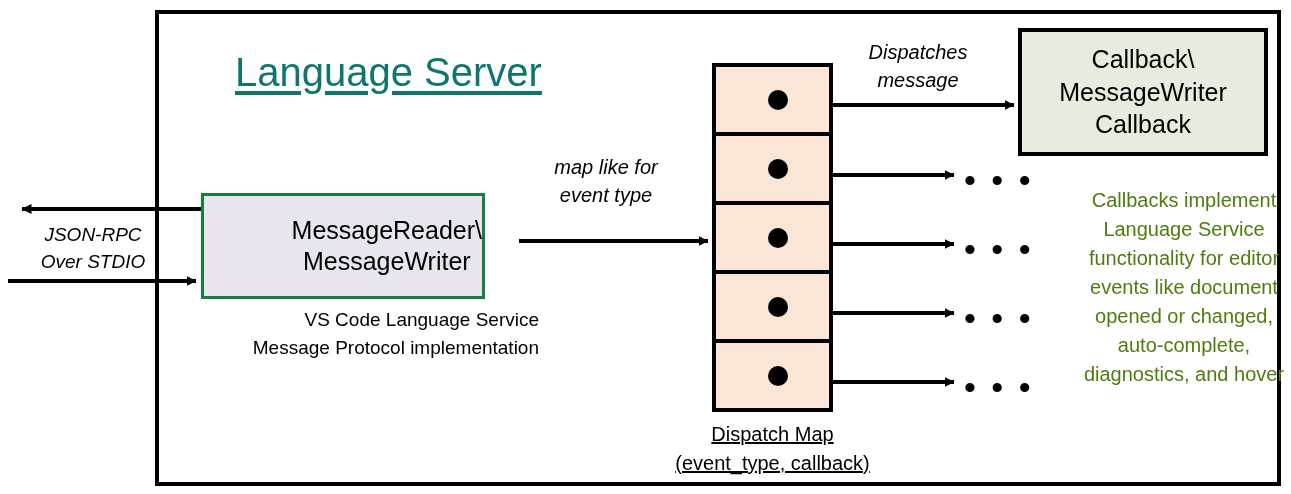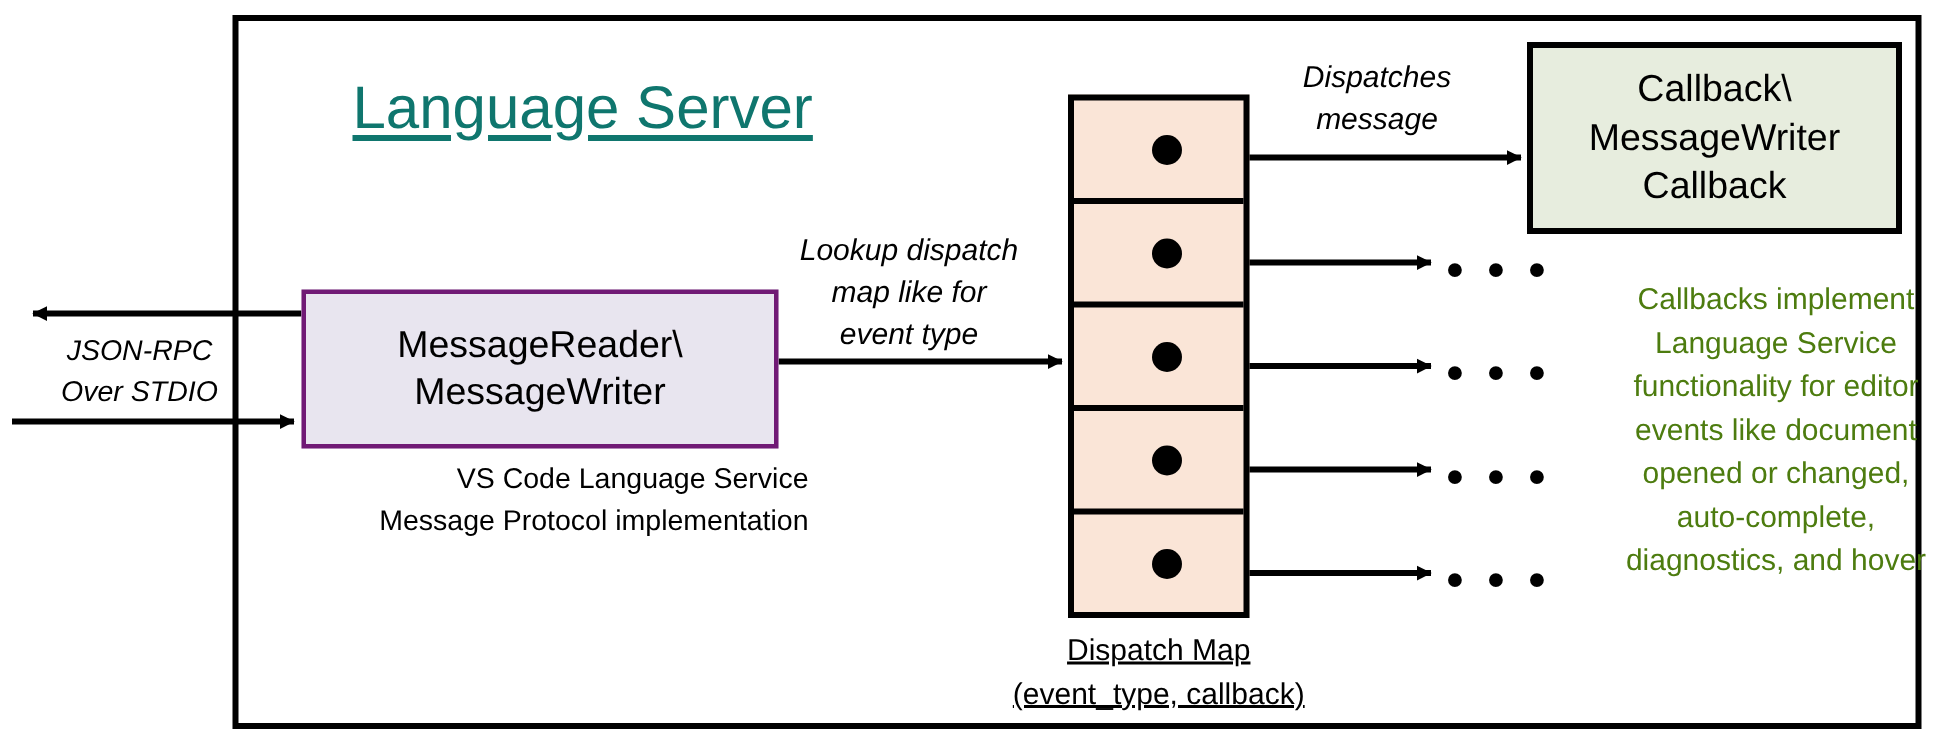--- a/index.html
+++ b/index.html
@@ -39,28 +39,28 @@
     text-decoration: underline;
     text-underline-offset: 5px;
     white-space: nowrap;
     line-height: 1.1;
   }
 
   
   #message-io-box {
     left: 201px;
     top: 193px;
-    width: 318px;
+    width: 284px;
     height: 106px;
     background: #E8E5EF;
-    border: 3px solid #701a75;
+    border: 3px solid #15803d;
     box-sizing: border-box;
     display: flex;
     align-items: center;
-    justify-content: center;
+    justify-content: flex-end;
     text-align: center;
     font-size: 25px;
     line-height: 1.25;
     color: #000;
   }
   #message-io-caption {
     left: 181px;
     top: 306px;
     width: 358px;
     text-align: right;
@@ -221,21 +221,20 @@
       <div>MessageReader\</div>
       <div>MessageWriter</div>
     </div>
   </div>
   <div class="abs" id="message-io-caption">
     <div>VS Code Language Service</div>
     <div>Message Protocol implementation</div>
   </div>
 
   <div class="abs edge-label" id="lookup-label">
-    <div>Lookup dispatch</div>
     <div>map like for</div>
     <div>event type</div>
   </div>
 
   <div class="abs" id="dispatch-map">
     <div class="map-row">
       <span class="map-dot"></span>
     </div>
     <div class="map-row">
       <span class="map-dot"></span>

